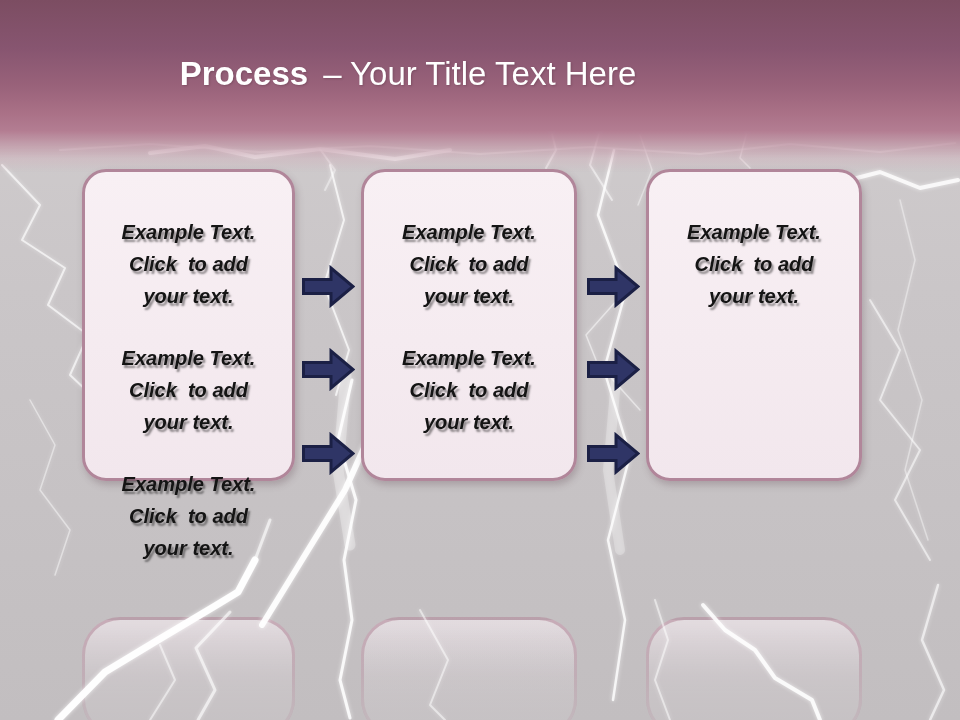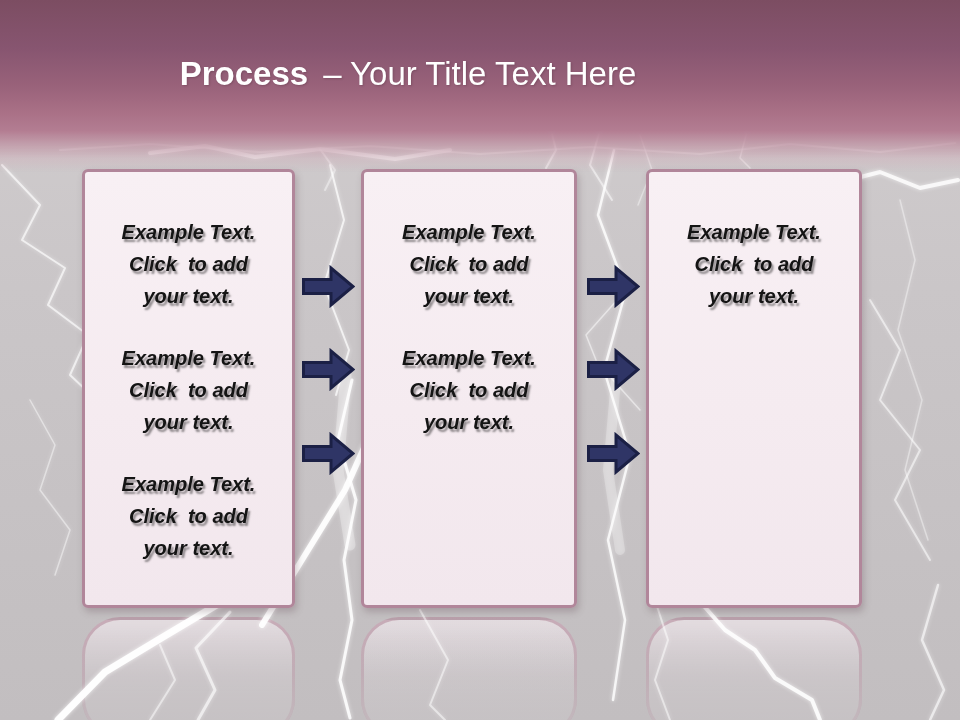--- a/index.html
+++ b/index.html
@@ -37,22 +37,22 @@
     position:absolute;top:617px;height:120px;z-index:1;box-sizing:border-box;
     border:3px solid rgba(176,133,152,0.55);border-radius:38px;
     background:linear-gradient(180deg,rgba(240,231,236,0.7) 0%,rgba(224,215,220,0.35) 50%,rgba(208,200,204,0.08) 100%);
   }
   .reflection::after{
     content:"";position:absolute;inset:-3px;border-radius:38px;
     background:linear-gradient(180deg,rgba(201,197,199,0) 10%,rgba(199,195,197,0.75) 95%);
   }
   
   .box{
-    position:absolute;top:169px;height:439px;z-index:5;box-sizing:border-box;
-    border:3px solid #b1869a;border-radius:6px;
+    position:absolute;top:169px;height:312px;z-index:5;box-sizing:border-box;
+    border:3px solid #b1869a;border-radius:24px;
     background:linear-gradient(180deg,#f8f0f4 0%,#f5ebf0 55%,#f2e7ed 100%);
     box-shadow:2px 4px 7px rgba(92,70,80,0.28);
   }
   .box-content{padding-top:44px;}
   .para{margin:0 0 30px 0;}
   .line{
     text-align:center;white-space:pre;
     font-style:italic;font-weight:600;font-size:20px;line-height:32px;
     color:#141414;text-shadow:2px 3px 2px rgba(0,0,0,0.42);
   }

